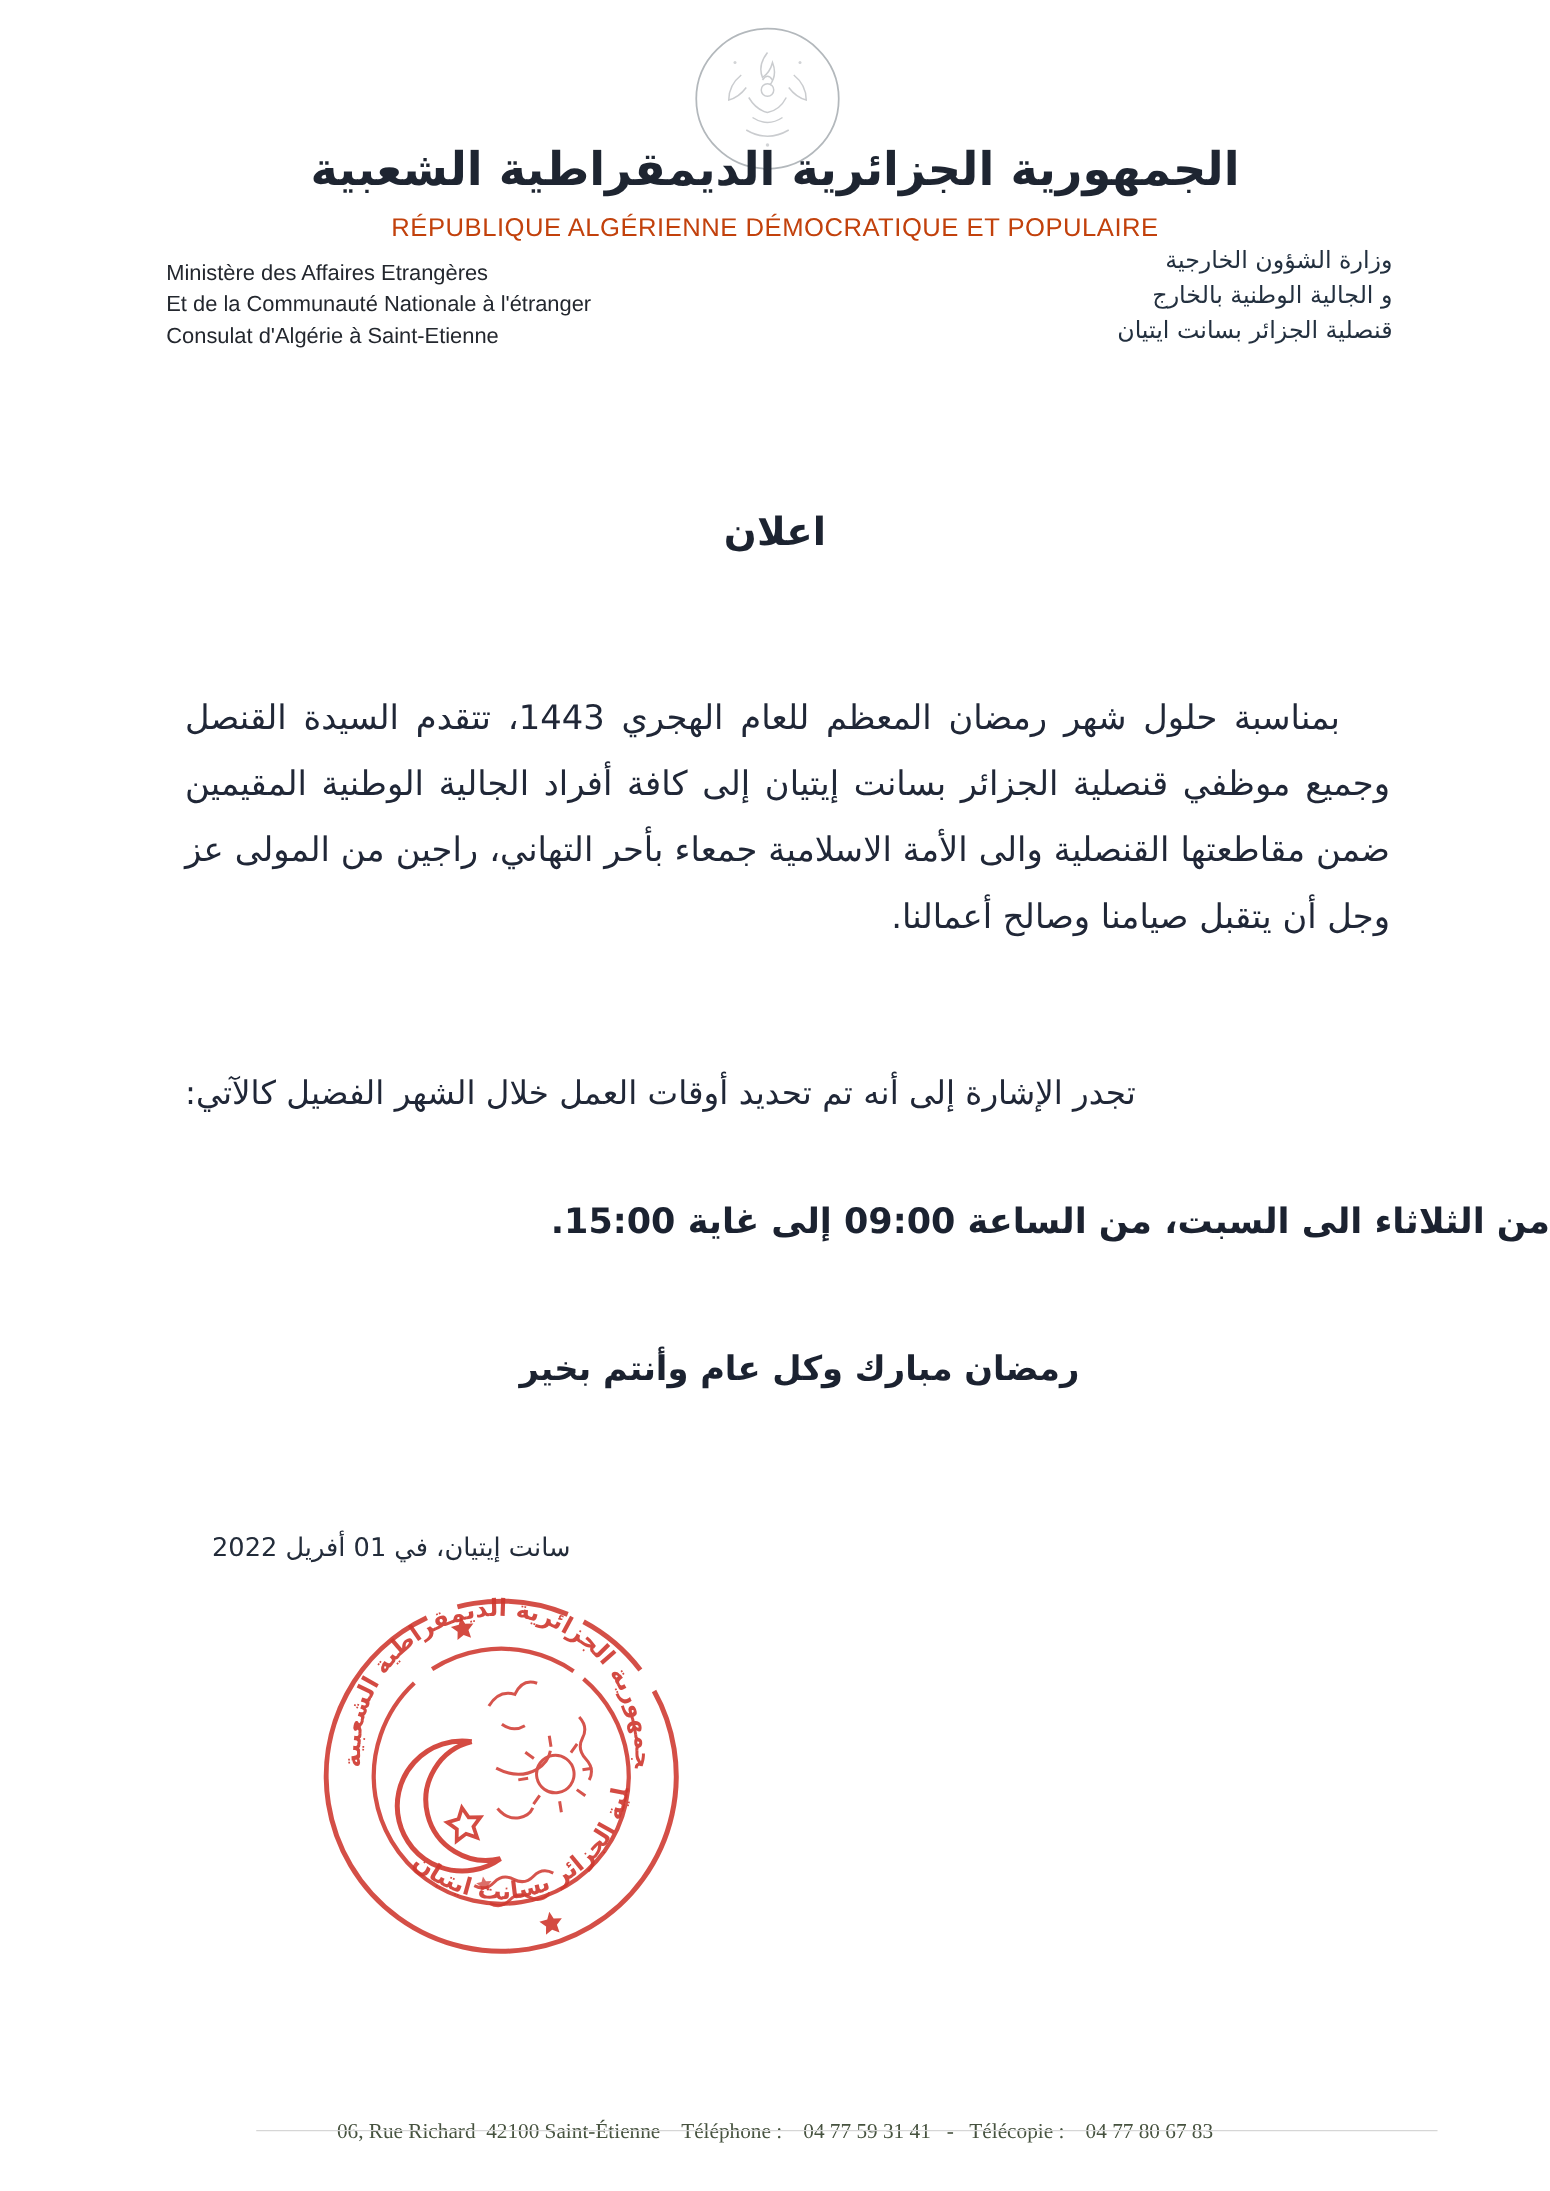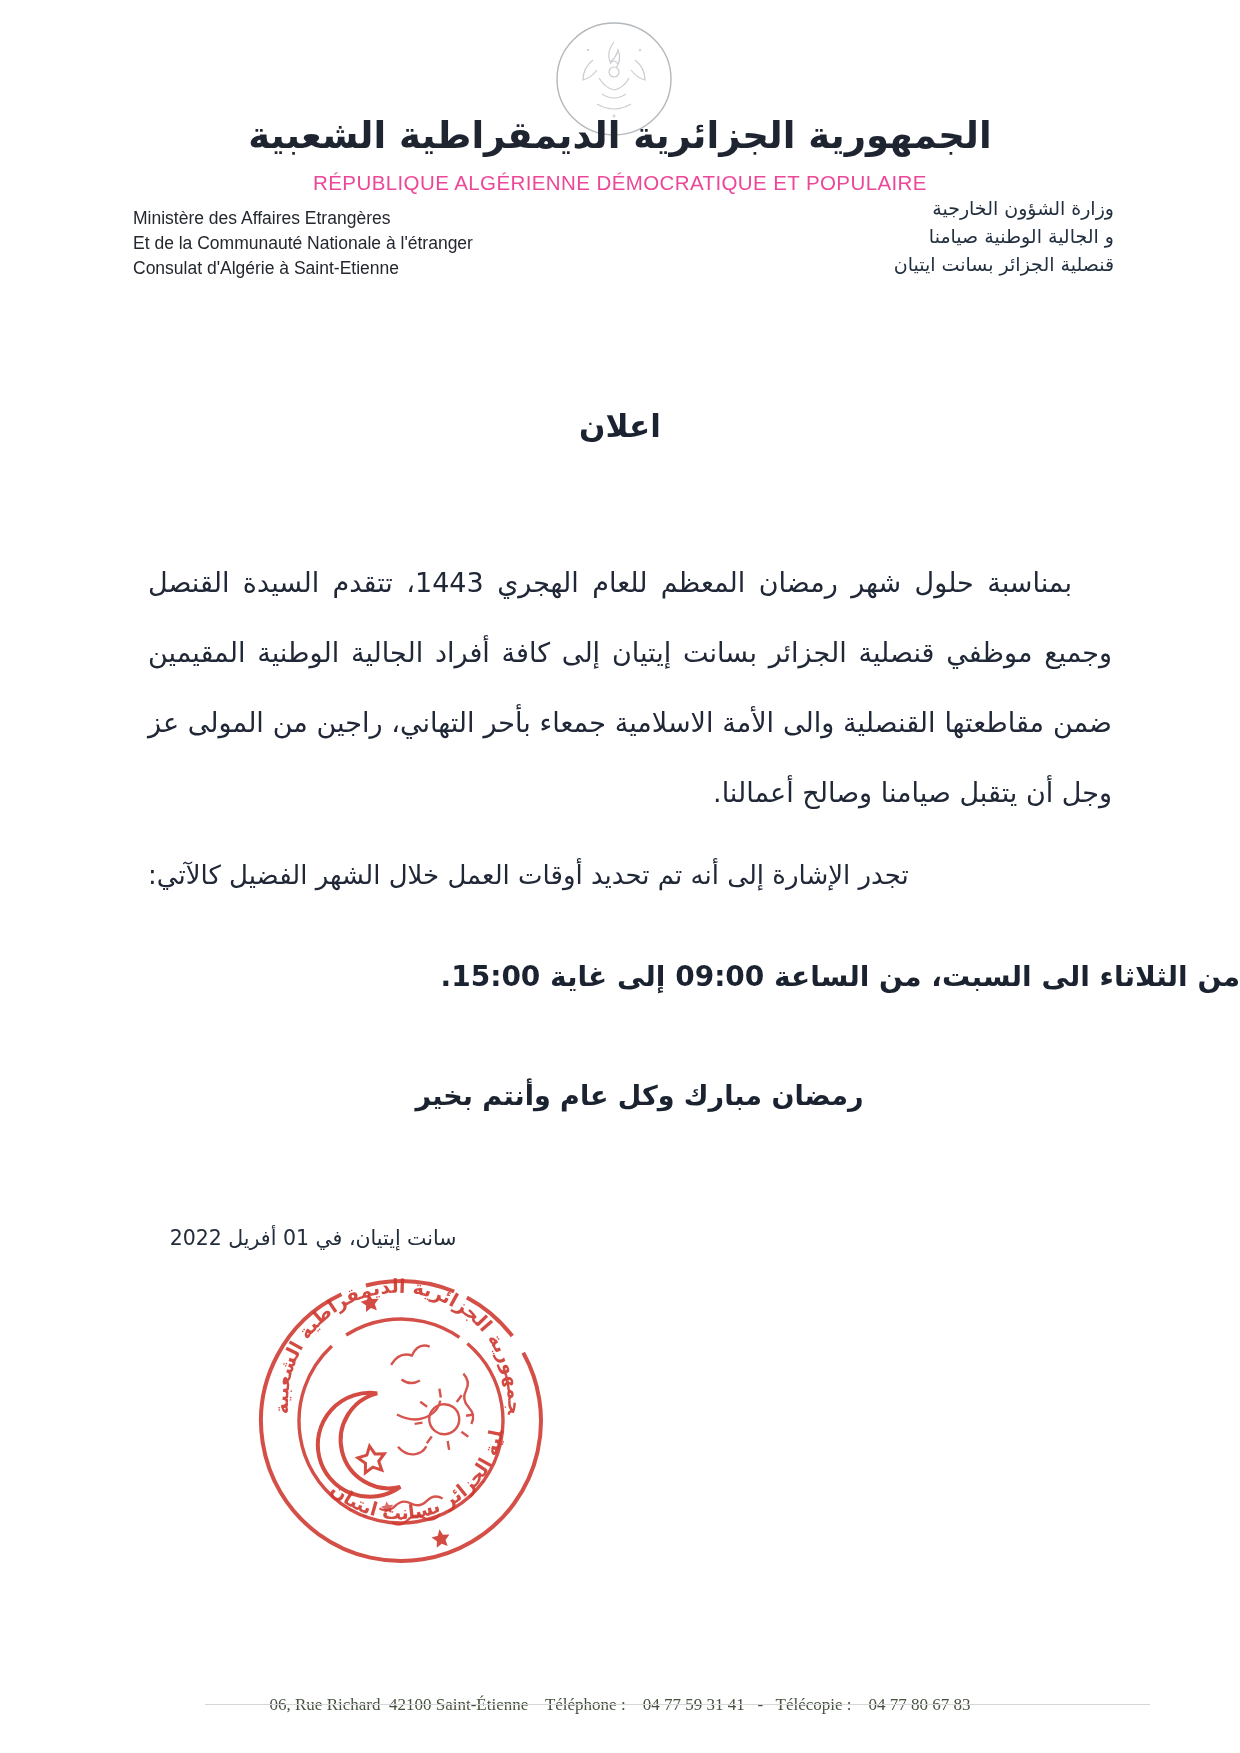--- a/index.html
+++ b/index.html
@@ -21,21 +21,21 @@
     font-size:37px;font-weight:700;
     color:#1e2531;
     letter-spacing:0.5px;
   }
   .title-fr{
     left:0;right:0;top:171px;
     text-align:center;
     font-family:"Liberation Sans",sans-serif;
     font-size:20.5px;font-weight:400;
     letter-spacing:0.4px;
-    color:#ec4899;
+    color:#c2410c;
   }
   .hdr-left{
     left:133px;top:206px;
     font-family:Liberation Sans, sans-serif;
     font-size:17.5px;line-height:25px;
     color:#23272e;
   }
   .hdr-right{
     right:126px;top:194px;
     direction:rtl;text-align:right;
@@ -47,21 +47,21 @@
     left:0;right:0;top:408px;
     text-align:center;
     font-size:31px;font-weight:700;
     color:#1c2330;
   }
   .para-main{
     left:148px;right:128px;top:548px;
     direction:rtl;
     text-align:justify;
     text-indent:40px;
-    font-size:27px;line-height:70px;
+    font-size:27px;line-height:53px;
     color:#202737;
   }
   .para-note{
     left:148px;right:128px;top:860px;
     direction:rtl;text-align:left;
     text-indent:42px;
     font-size:26px;
     color:#202737;
   }
   .hours{
@@ -131,21 +131,21 @@
   <div class="abs title-ar">الجمهورية الجزائرية الديمقراطية الشعبية</div>
   <div class="abs title-fr">RÉPUBLIQUE ALGÉRIENNE DÉMOCRATIQUE ET POPULAIRE</div>
 
   <div class="abs hdr-left">
     <div>Ministère des Affaires Etrangères</div>
     <div>Et de la Communauté Nationale à l'étranger</div>
     <div>Consulat d'Algérie à Saint-Etienne</div>
   </div>
   <div class="abs hdr-right">
     <div>وزارة الشؤون الخارجية</div>
-    <div>و الجالية الوطنية صيامنا</div>
+    <div>و الجالية الوطنية بالخارج</div>
     <div>قنصلية الجزائر بسانت ايتيان</div>
   </div>
 
   <div class="abs announce">اعلان</div>
 
   <div class="abs para-main">بمناسبة حلول شهر رمضان المعظم للعام الهجري 1443، تتقدم السيدة القنصل وجميع موظفي قنصلية الجزائر بسانت إيتيان إلى كافة أفراد الجالية الوطنية المقيمين ضمن مقاطعتها القنصلية والى الأمة الاسلامية جمعاء بأحر التهاني، راجين من المولى عز وجل أن يتقبل صيامنا وصالح أعمالنا.</div>
 
   <div class="abs para-note">تجدر الإشارة إلى أنه تم تحديد أوقات العمل خلال الشهر الفضيل كالآتي:</div>
 
   <div class="abs hours">من الثلاثاء الى السبت، من الساعة 09:00 إلى غاية 15:00.</div>

